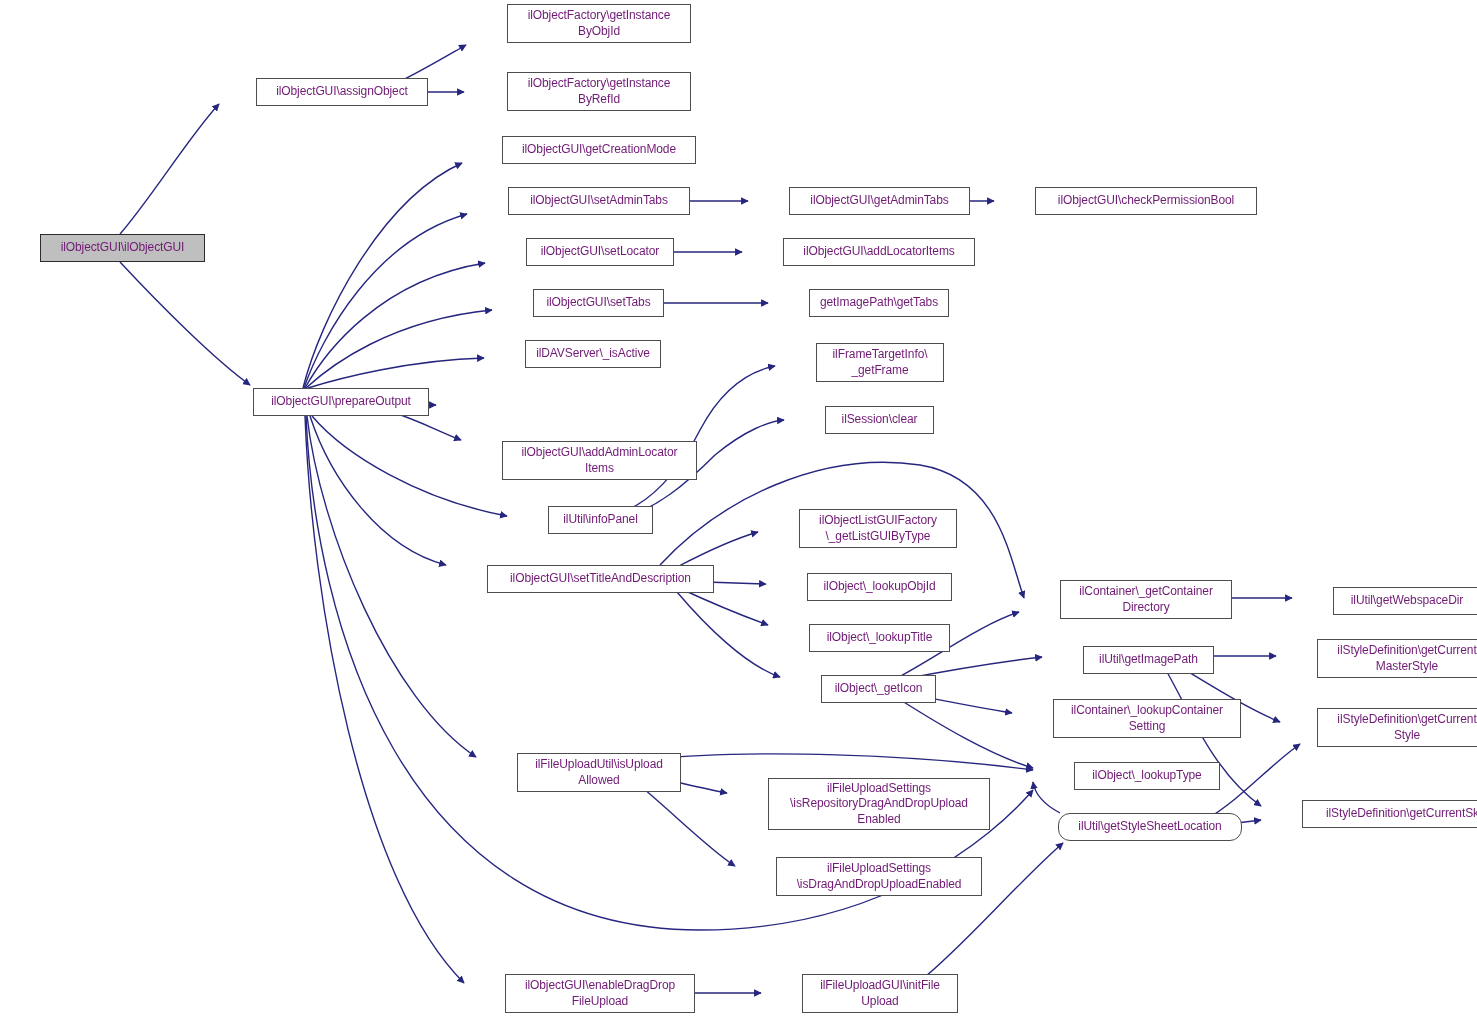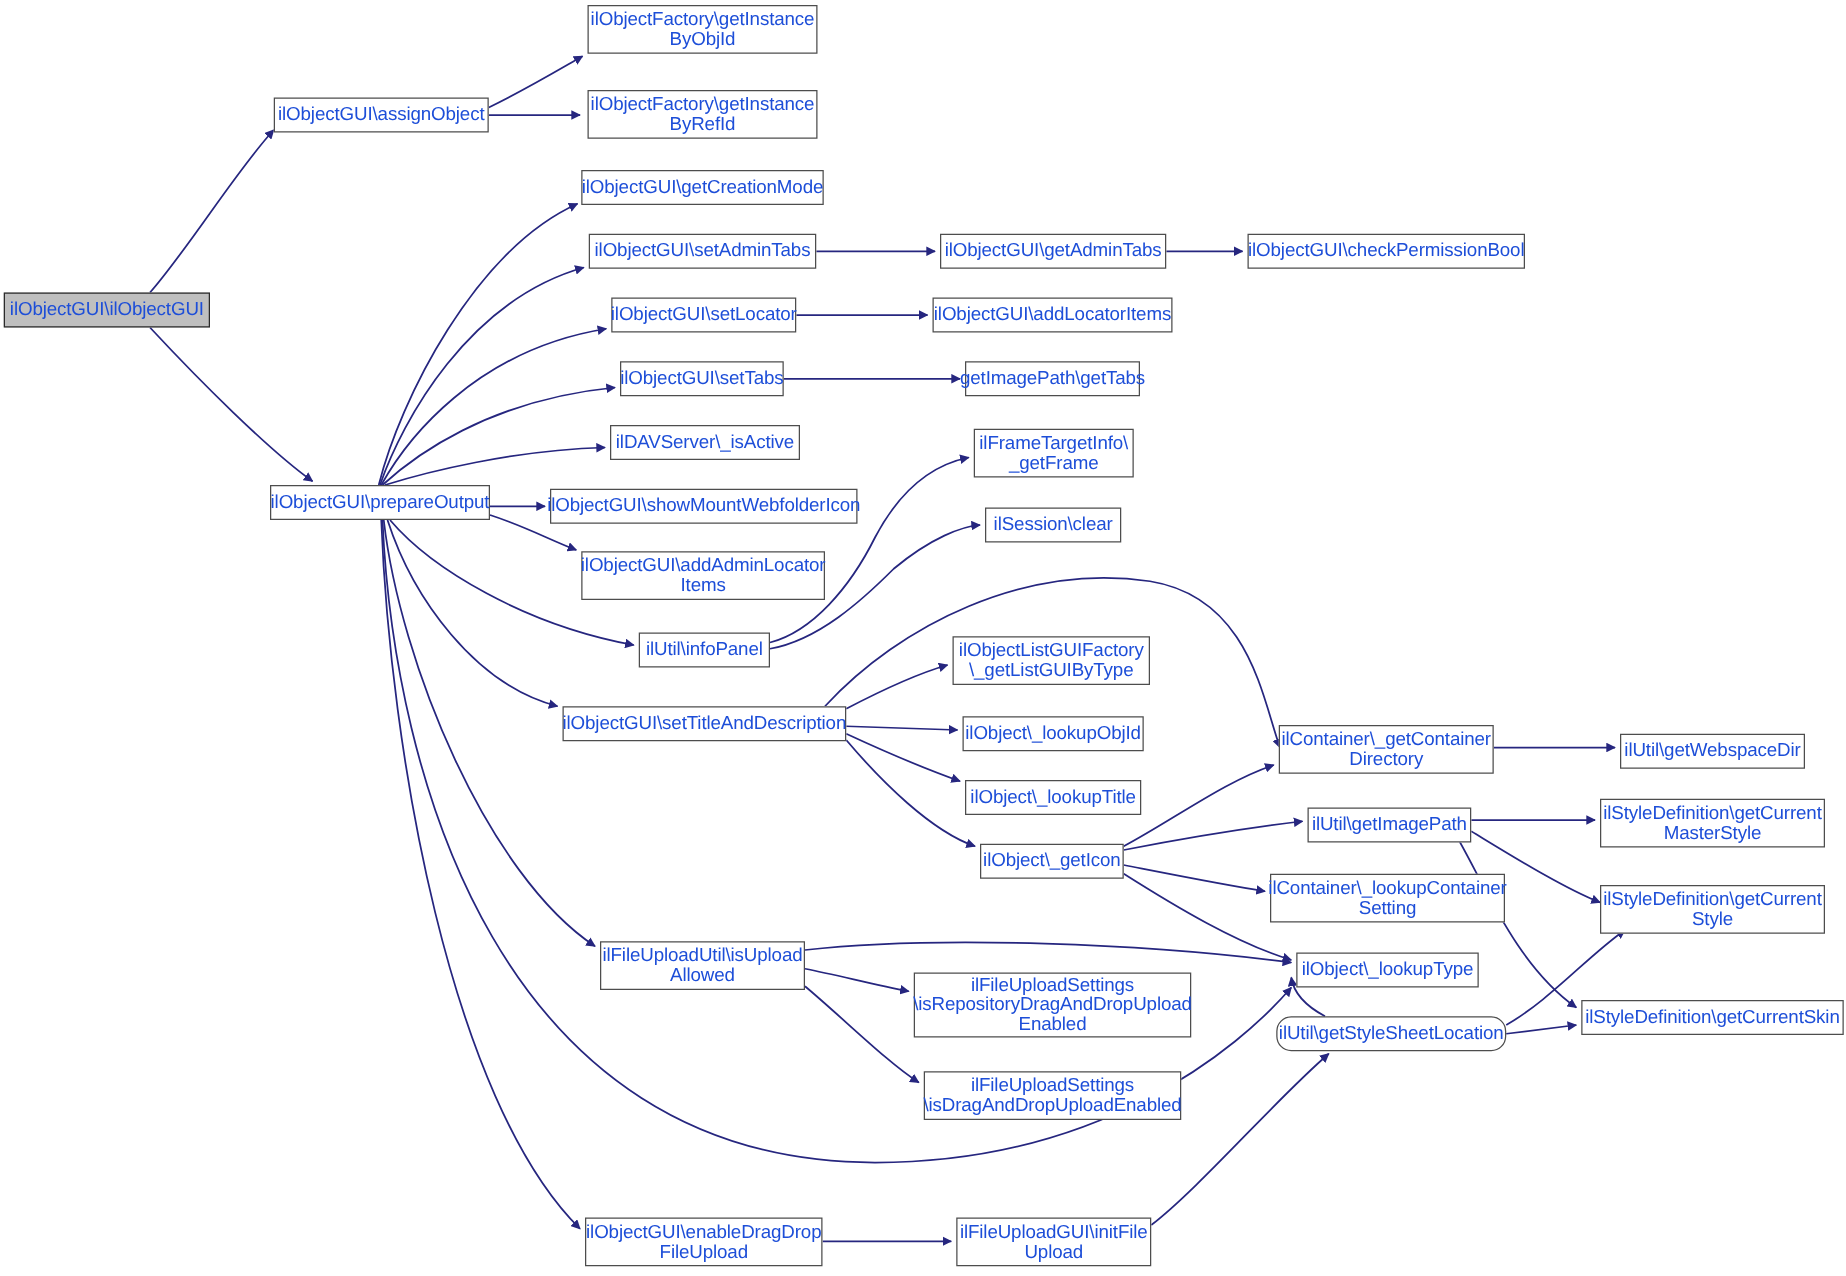--- a/index.html
+++ b/index.html
@@ -28,29 +28,30 @@
     left: 0;
     top: 0;
     width: 1477px;
     height: 1021px;
   }
   .node {
     position: absolute;
     box-sizing: border-box;
     border: 1px solid #4d4d4d;
     background: #ffffff;
-    color: #1d4ed8;
-    font-size: 15px;
+    color: #701a75;
+    font-size: 12px;
     line-height: 15.5px;
     display: flex;
     align-items: center;
     justify-content: center;
     text-align: center;
     white-space: pre-line;
     letter-spacing: -0.1px;
+    margin-left: 37px;
   }
   .node.root {
     background: #bfbfbf;
     border-color: #2b2b2b;
   }
 </style>
 </head>
 <body>
 
 <div id="canvas">
@@ -117,24 +118,23 @@
 ByRefId</div>
       <div class="node" style="left: 216px; top: 388px; width: 176px; height: 28px;">ilObjectGUI\prepareOutput</div>
       <div class="node" style="left: 465px; top: 136px; width: 194px; height: 28px;">ilObjectGUI\getCreationMode</div>
       <div class="node" style="left: 471px; top: 187px; width: 182px; height: 28px;">ilObjectGUI\setAdminTabs</div>
       <div class="node" style="left: 752px; top: 187px; width: 181px; height: 28px;">ilObjectGUI\getAdminTabs</div>
       <div class="node" style="left: 998px; top: 187px; width: 222px; height: 28px;">ilObjectGUI\checkPermissionBool</div>
       <div class="node" style="left: 489px; top: 238px; width: 148px; height: 28px;">ilObjectGUI\setLocator</div>
       <div class="node" style="left: 746px; top: 238px; width: 192px; height: 28px;">ilObjectGUI\addLocatorItems</div>
       <div class="node" style="left: 496px; top: 289px; width: 131px; height: 28px;">ilObjectGUI\setTabs</div>
       <div class="node" style="left: 772px; top: 289px; width: 140px; height: 28px;">getImagePath\getTabs</div>
-      <div class="node" style="left: 488px; top: 340px; width: 152px; height: 28px;">ilDAVServer\_isActive</div>
+      <div class="node" style="left: 488px; top: 340px; width: 136px; height: 28px;">ilDAVServer\_isActive</div>
       <div class="node" style="left: 779px; top: 343px; width: 128px; height: 39px;">ilFrameTargetInfo\
 _getFrame</div>
-      <div class="node" style="left: 440px; top: 391px; width: 246px; height: 28px;">ilObjectGUI\showMountWebfolderIcon</div>
       <div class="node" style="left: 788px; top: 406px; width: 109px; height: 28px;">ilSession\clear</div>
       <div class="node" style="left: 465px; top: 441px; width: 195px; height: 39px;">ilObjectGUI\addAdminLocator
 Items</div>
       <div class="node" style="left: 511px; top: 506px; width: 105px; height: 28px;">ilUtil\infoPanel</div>
       <div class="node" style="left: 762px; top: 509px; width: 158px; height: 39px;">ilObjectListGUIFactory
 \_getListGUIByType</div>
       <div class="node" style="left: 450px; top: 565px; width: 227px; height: 28px;">ilObjectGUI\setTitleAndDescription</div>
       <div class="node" style="left: 770px; top: 573px; width: 145px; height: 28px;">ilObject\_lookupObjId</div>
       <div class="node" style="left: 1023px; top: 580px; width: 172px; height: 39px;">ilContainer\_getContainer
 Directory</div>

